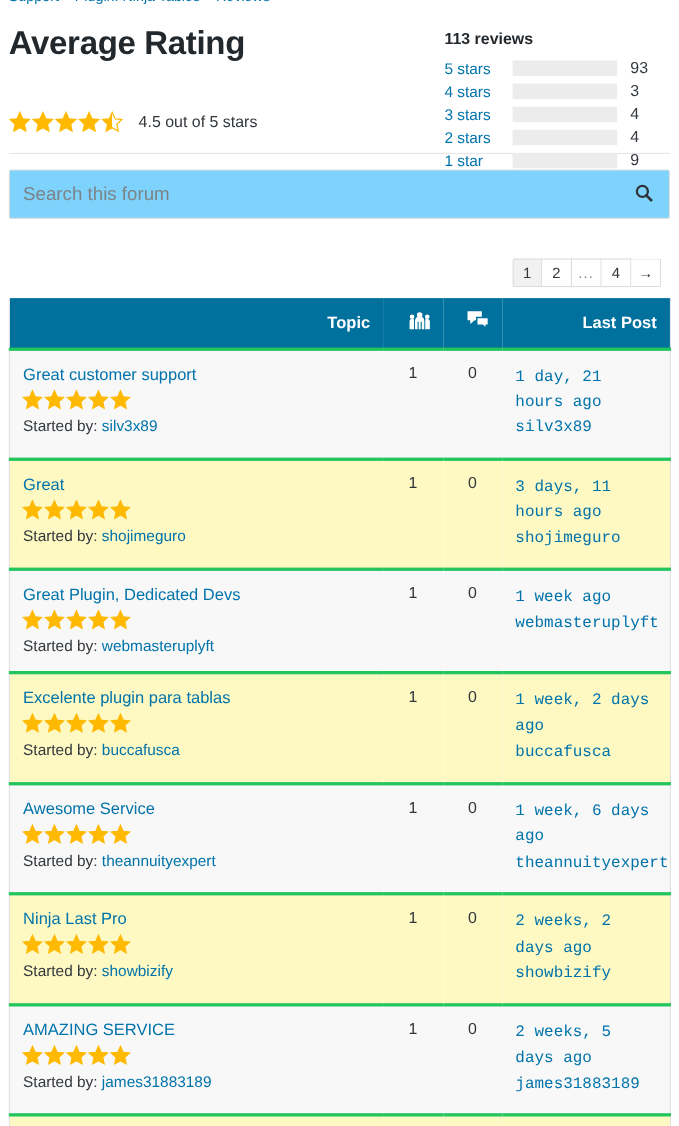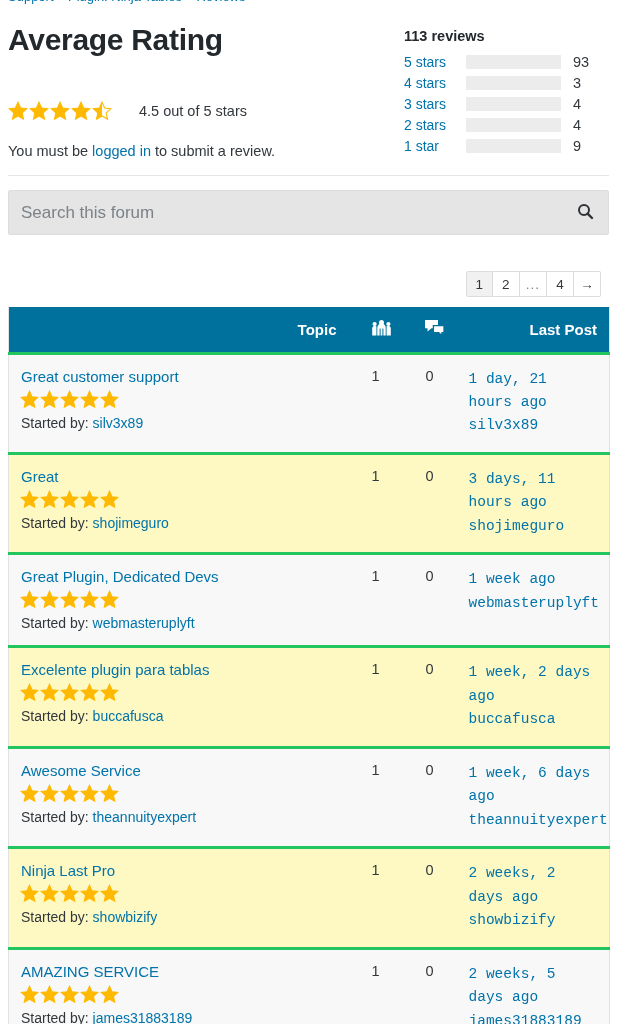--- a/index.html
+++ b/index.html
@@ -43,21 +43,21 @@
     margin-bottom: 0;
   }
   .avg-title {
     font-size: 30px;
     font-weight: bold;
     letter-spacing: -0.3px;
     color: #23282d;
     margin: 0 0 10px 0;
     line-height: 1.2;
   }
-  .stars-row { display: flex; align-items: center; gap: 27px; height: 24px; margin-top: 41px; }
+  .stars-row { display: flex; align-items: center; gap: 14px; height: 24px; margin-top: 41px; }
   .star-set { display: flex; gap: 1px; }
   .star { width: 20px; height: 20px; display: block; }
   .avg-text { font-size: 14.5px; color: #32373c; }
   .login-line { margin-top: 20px; font-size: 14.5px; color: #32373c; }
 
   
   .histogram {
     position: absolute;
     top: 20px;
     left: 396px;
@@ -107,21 +107,21 @@
 
   
   .search-wrap {
     position: relative;
     margin-top: 14px;
   }
   .search-input {
     width: 601px;
     height: 45px;
     border: 1px solid #ddd;
-    background: #e5e5e5;
+    background: #7dd3fc;
     font-family: "Liberation Sans", sans-serif;
     font-size: 17px;
     color: #32373c;
     padding: 0 44px 0 12px;
     border-radius: 2px;
     outline: none;
   }
   .search-input::placeholder { color: #7c8287; opacity: 1; }
   .search-btn {
     position: absolute;
@@ -249,23 +249,20 @@
                 <stop offset="50%" stop-color="#ffb900"></stop>
                 <stop offset="50%" stop-color="#ffffff"></stop>
               </linearGradient>
             </defs>
             <polygon points="10,1.2 12.6,7 18.8,7.7 14.2,11.9 15.5,18.1 10,15 4.5,18.1 5.8,11.9 1.2,7.7 7.4,7" fill="url(#hg)" stroke="#ffb900" stroke-width="1.1"></polygon>
           </svg>
         </span>
       <span class="avg-text">4.5 out of 5 stars</span>
     </div>
 
-    <div class="login-line">
-      <span>You must be </span><a href="#">logged in</a><span> to submit a review.</span>
-    </div>
 
     <div class="histogram">
       <div class="hist-count">113 reviews</div>
       <div id="hist-rows">
           <div class="hist-row">
             <a href="#" class="hist-label">5 stars</a>
             <span class="hist-track"><span class="hist-fill" style="width:82%;background:#ffb900"></span></span>
             <span class="hist-num">93</span>
           </div>
           <div class="hist-row">

